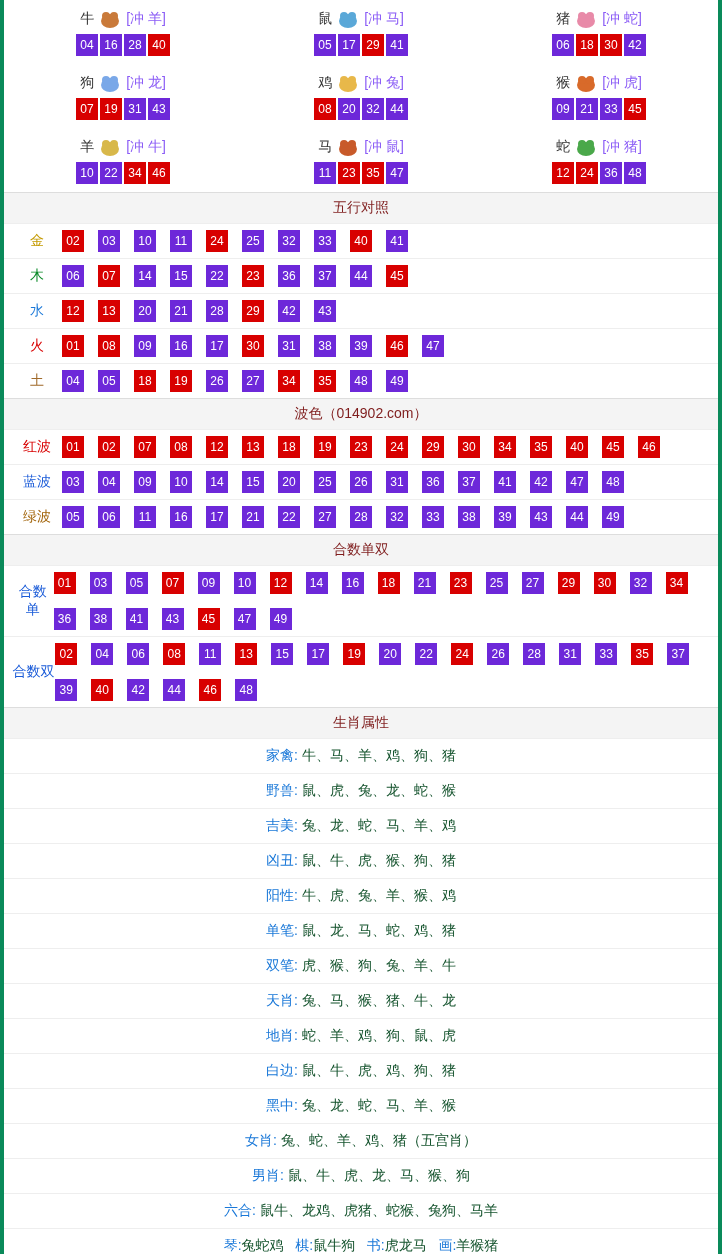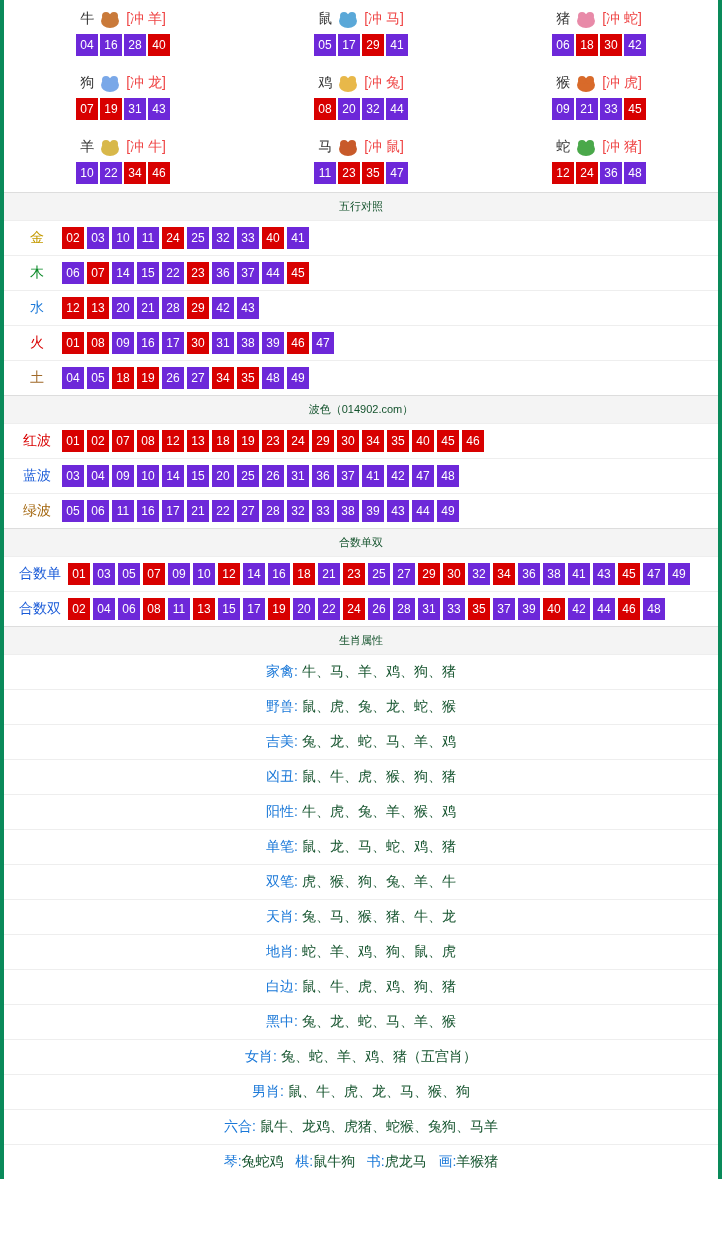--- a/index.html
+++ b/index.html
@@ -2,31 +2,31 @@
 <html><head>
 <meta charset="utf-8">
 <style>
 *{box-sizing:border-box;margin:0;padding:0}
 body{font-family:"Microsoft YaHei",Arial,sans-serif;font-size:14px;color:#333;background:#fff}
 .page{width:722px;margin:0 auto;border-left:4px solid #0a8a5a;border-right:4px solid #0a8a5a}
 .zrow{display:flex;justify-content:space-around;padding:8px 0}
 .zcell{width:33.33%;text-align:center}
 .ztitle{font-size:14px;margin-bottom:4px;display:flex;align-items:center;justify-content:center;gap:2px}
 .ztitle .name{color:#333}
-.ztitle .chong{color:#ef4444}
+.ztitle .chong{color:#8b5cf6}
 .zicon{width:28px;height:22px;display:inline-block}
 .balls{display:flex;justify-content:center;gap:2px}
 .ball{width:22px;height:22px;line-height:22px;color:#fff;font-size:12px;text-align:center;display:inline-block}
 .r{background:#d80000}.b{background:#6d28d9}.g{background:#6d28d9}
-.sect{border-top:1px solid #ddd;background:#f4f4f4;text-align:center;padding:6px 15px;font-size:11px;color:#14532d}
+.sect{border-top:1px solid #ddd;background:#f4f4f4;text-align:center;padding:6px 15px;font-size:14px;color:#7f1d1d}
 .row{display:flex;border-top:1px solid #eee;align-items:center;padding:6px 8px}
 .lab{width:50px;text-align:center;font-size:14px}
 .lab.gold{color:#c49a00}.lab.wood{color:#0a8a28}.lab.water{color:#1a78d8}.lab.fire{color:#d80000}.lab.earth{color:#a06a2a}
 .lab.red{color:#d80000}.lab.blue{color:#1a5bd8}.lab.green{color:#a16207}
-.nums{display:flex;flex-wrap:wrap;gap:3px}
+.nums{display:flex;flex-wrap:wrap;gap:14px}
 .attrrow{border-top:1px solid #eee;text-align:center;padding:8px 0;font-size:14px}
 .attrrow .k{color:#1a78d8}
 .attrrow .v{color:#14532d}
 </style>
 </head>
 <body>
 
 <div class="page">
 
 <div id="zodiac">

